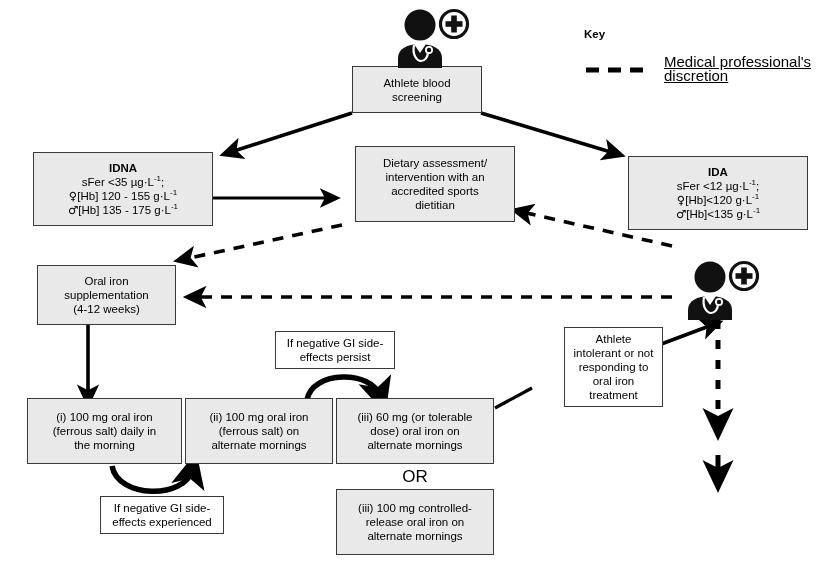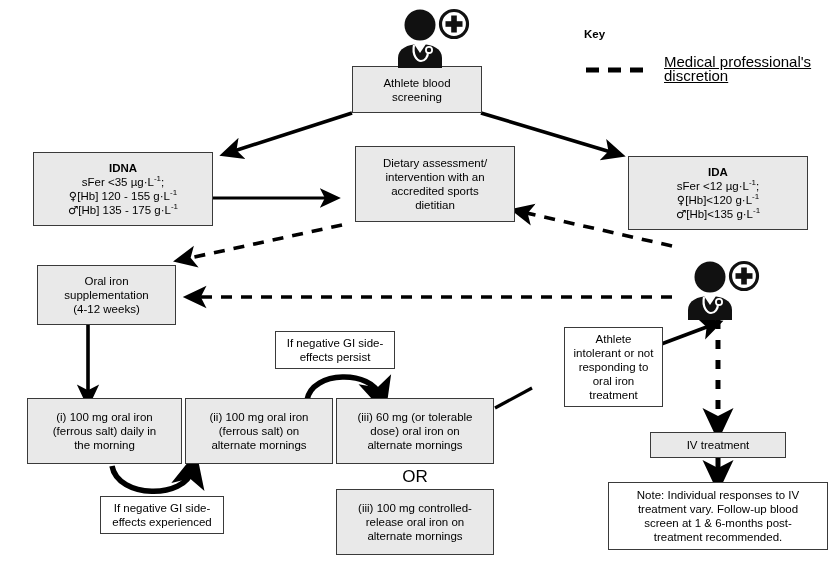--- a/index.html
+++ b/index.html
@@ -283,28 +283,15 @@
   <div class="box white" style="left:532px; top:327px; width:99px; height:80px;margin-left:32px;">
     <div class="inner">
       <span>Athlete</span><br>
       <span>intolerant or not</span><br>
       <span>responding to</span><br>
       <span>oral iron</span><br>
       <span>treatment</span>
     </div>
   </div>
 
-  <div class="box" style="left:650px; top:432px; width:136px; height:26px;">
-    <div class="inner">
-      <span>IV treatment</span>
-    </div>
-  </div>
-
-  <div class="box white" style="left:608px; top:482px; width:220px; height:68px;">
-    <div class="inner">
-      <span>Note: Individual responses to IV</span><br>
-      <span>treatment vary. Follow-up blood</span><br>
-      <span>screen at 1 &amp; 6-months post-</span><br>
-      <span>treatment recommended.</span>
-    </div>
-  </div>
+
 
 </div>
 
 </body></html>

